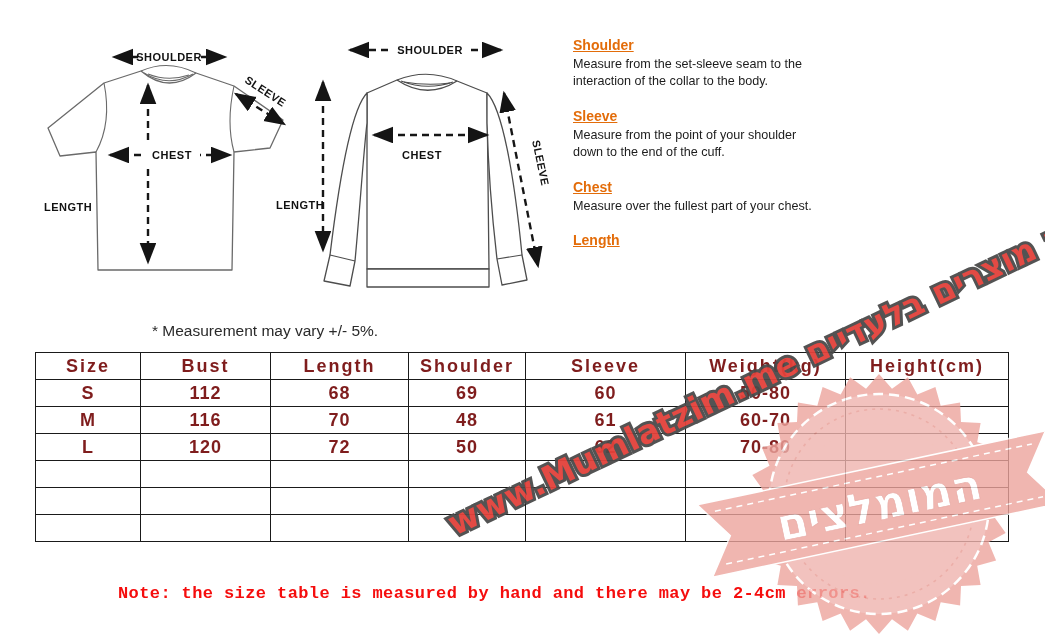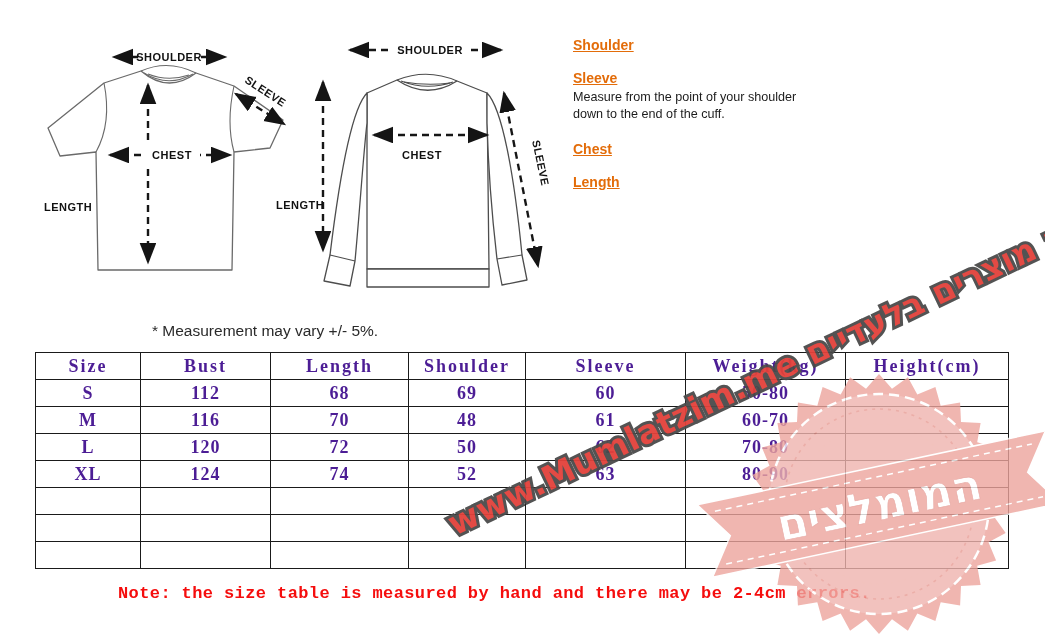--- a/index.html
+++ b/index.html
@@ -22,21 +22,21 @@
   
   #variance { position:absolute; left:152px; top:299px; font-size:15.5px; color:#2a2a2a;margin-top:23px; }
   
   #defs-col { position:absolute; left:573px; top:37px; width:254px; }
   .def-block { margin-bottom:17px; }
   .def-term { font-size:14px; font-weight:bold; text-decoration:underline; margin-bottom:3px; }
   .def-desc { font-size:12.6px; color:#1c1c1c; line-height:1.38; }
   
   #size-table { position:absolute; left:35px; top:352px; width:973px;
     border-collapse:collapse; table-layout:fixed; z-index:1;
-    font-family:Liberation Serif, serif; color:#4c1d95; }
+    font-family:Liberation Sans, sans-serif; color:#7f1d1d; }
   #size-table th, #size-table td {
     border:1.5px solid #1a1a1a; height:27px; text-align:center; vertical-align:middle;
     font-size:18px; font-weight:bold; letter-spacing:1px; overflow:hidden; }
   #size-table th { letter-spacing:2px; font-weight:bold; }
   
   #bottom-note { position:absolute; left:118px; top:584px; z-index:1;
     font-family:"Liberation Mono","DejaVu Sans Mono",monospace;
     font-size:17px; font-weight:bold; letter-spacing:.4px; color:#f50d0d; white-space:nowrap;text-align:center; }
   
   #stamp { position:absolute; left:695px; top:368px; z-index:2; opacity:.8; }
@@ -116,27 +116,29 @@
 
     <line class="marrow" x1="234" y1="70" x2="268" y2="243" marker-start="url(#ah2)" marker-end="url(#ah2)"></line>
     <text class="dlabel" transform="translate(262,118) rotate(78)">SLEEVE</text>
   </svg>
 
   <div id="variance">* Measurement may vary +/- 5%.</div>
 
   <div id="defs-col">
     <div class="def-block">
       <div class="def-term" style="color:#e36c09">Shoulder</div>
+      <div class="def-desc">Measure from the set-sleeve seam to the interaction of the collar to the body.</div>
     </div>
     <div class="def-block">
       <div class="def-term" style="color:#e36c09">Sleeve</div>
       <div class="def-desc">Measure from the point of your shoulder down to the end of the cuff.</div>
     </div>
     <div class="def-block">
       <div class="def-term" style="color:#e36c09">Chest</div>
+      <div class="def-desc">Measure over the fullest part of your chest.</div>
     </div>
     <div class="def-block">
       <div class="def-term" style="color:#e36c09">Length</div>
     </div>
   </div>
 
   <table id="size-table">
     <colgroup>
       <col style="width:105px">
         <col style="width:130px">
@@ -177,29 +179,20 @@
     <tr>
       <td>L</td>
       <td>120</td>
       <td>72</td>
       <td>50</td>
       <td>62</td>
       <td>70-80</td>
       <td></td>
     </tr>
     <tr>
-      <td>XL</td>
-      <td>124</td>
-      <td>74</td>
-      <td>52</td>
-      <td>63</td>
-      <td>80-90</td>
-      <td></td>
-    </tr>
-    <tr>
       <td></td>
       <td></td>
       <td></td>
       <td></td>
       <td></td>
       <td></td>
       <td></td>
     </tr>
     <tr>
       <td></td>

